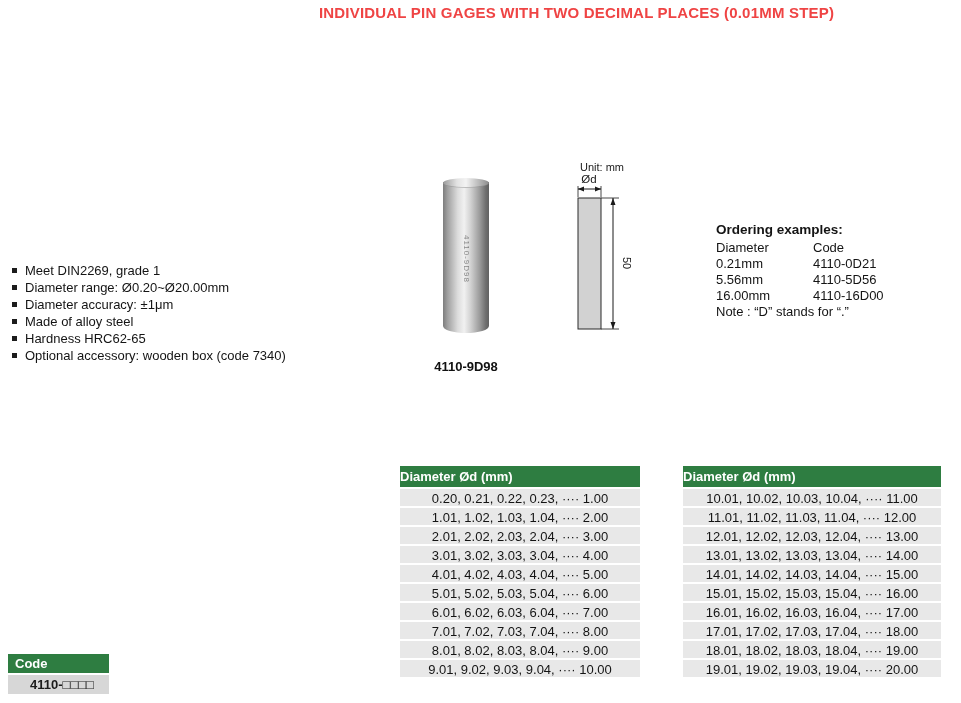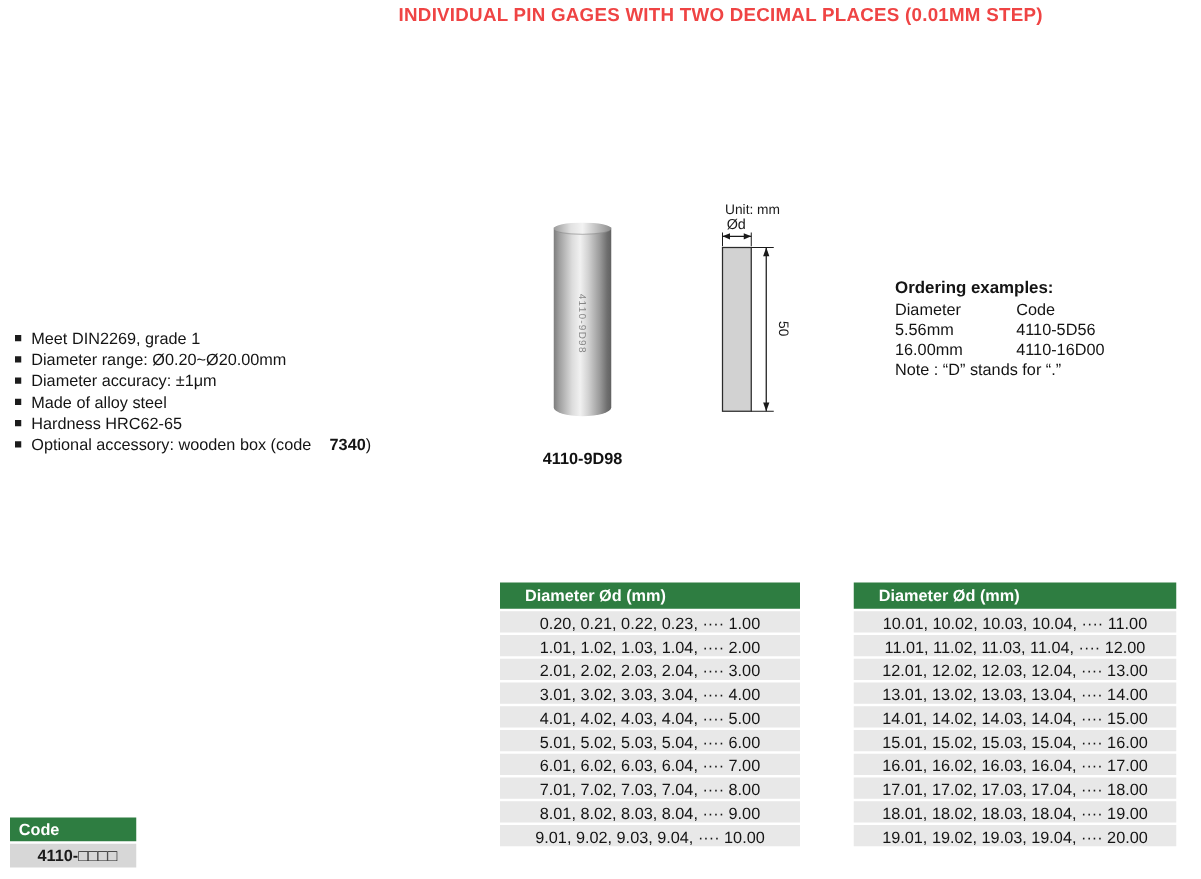--- a/index.html
+++ b/index.html
@@ -13,21 +13,21 @@
   }
   
   .title{
     position:absolute;left:200px;right:8px;top:4px;text-align:center;
     font-size:15px;font-weight:bold;color:#ef4444;letter-spacing:.2px;
   }
   
   .features{position:absolute;left:12px;top:262px;font-size:13px;line-height:17px;}
   .feature-item{white-space:nowrap;}
   .sq{display:inline-block;width:5px;height:5px;background:#1c1c1c;margin-right:8px;vertical-align:2px;}
-  .bold{font-weight:bold;margin-left:11px;}
+  .bold{font-weight:normal;}
   
   .pin-wrap{position:absolute;left:443px;top:178px;width:46px;height:155px;}
   .pin-body{
     position:absolute;left:0;top:4px;width:46px;height:151px;
     background:linear-gradient(to right,#7d7d7d 0%,#a0a0a0 10%,#dcdcdc 32%,#f1f1f1 46%,#d2d2d2 60%,#9a9a9a 80%,#6e6e6e 93%,#616161 100%);
     border-radius:0 0 50% 50% / 0 0 7px 7px;
   }
   .pin-top{
     position:absolute;left:0;top:0;width:46px;height:9px;border-radius:50%;
     background:linear-gradient(to right,#9a9a9a,#e2e2e2 30%,#f3f3f3 50%,#b5b5b5 80%,#8c8c8c);
@@ -56,21 +56,21 @@
   .code-value{
     position:absolute;left:8px;top:675px;width:101px;height:19px;line-height:19px;
     background:#d7d7d7;color:#1b1b1b;font-weight:bold;font-size:13px;padding-left:22px;box-sizing:border-box;
   }
   
   .dtable{position:absolute;top:466px;}
   .dtable.left{left:400px;width:240px;}
   .dtable.right{left:683px;width:258px;}
   .tbl-header{
     height:21px;line-height:21px;background:var(--accent-green);color:#ffffff;
-    font-weight:bold;font-size:13px;padding-left:20px;box-sizing:border-box;
+    font-weight:bold;font-size:13px;box-sizing:border-box;
   }
   .tbl-row{
     height:17px;line-height:19px;margin-top:2px;background:var(--row-gray);
     text-align:center;font-size:13px;color:#141414;white-space:nowrap;
   }
 </style>
 </head>
 <body>
 
 <div class="page">
@@ -124,20 +124,23 @@
     <polygon points="60,173 57.5,166 62.5,166" fill="#1a1a1a"></polygon>
     <text x="70" y="107" font-size="11" text-anchor="middle" transform="rotate(90 70 107)">50</text>
   </svg>
 
   <div class="ordering">
     <div class="o-title">Ordering examples:</div>
     <div>
       <span class="col1">Diameter</span><span>Code</span>
     </div>
     <div>
+      <span class="col1">0.21mm</span><span>4110-0D21</span>
+    </div>
+    <div>
       <span class="col1">5.56mm</span><span>4110-5D56</span>
     </div>
     <div>
       <span class="col1">16.00mm</span><span>4110-16D00</span>
     </div>
     <div>Note : “D” stands for “.”</div>
   </div>
 
   <div class="code-header">Code</div>
   <div class="code-value">4110-□□□□</div>

